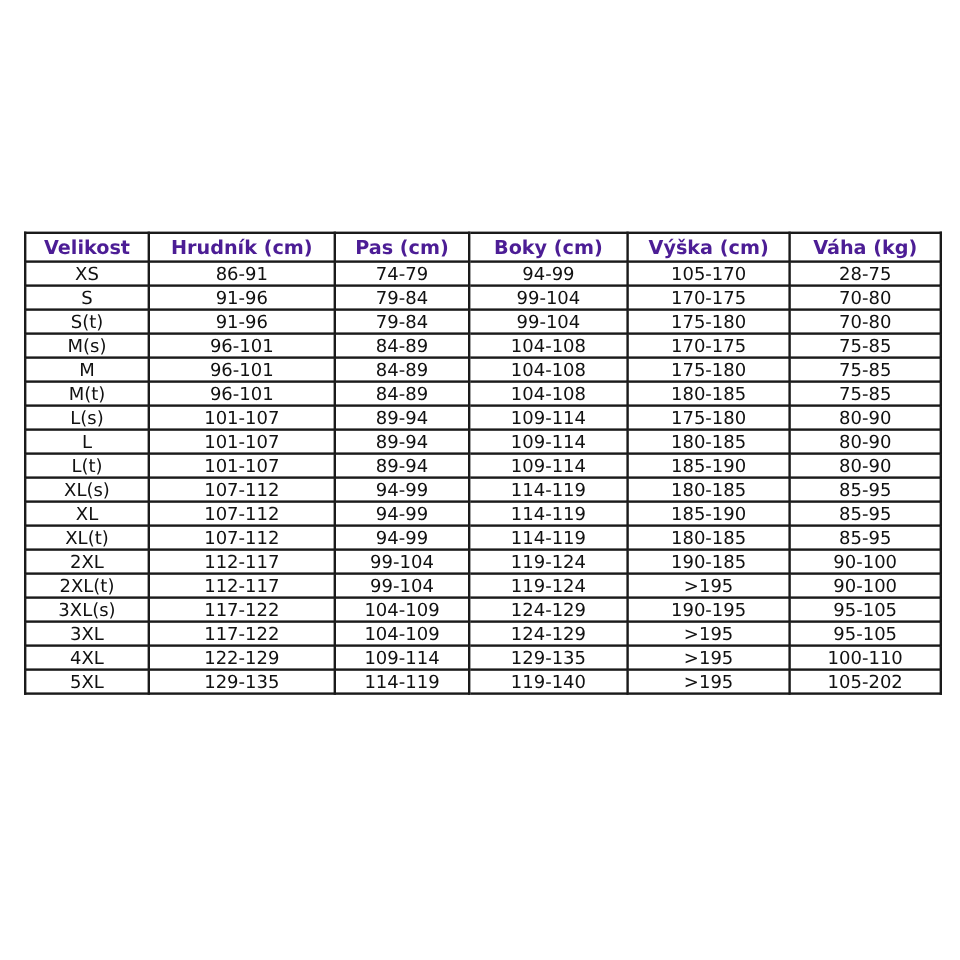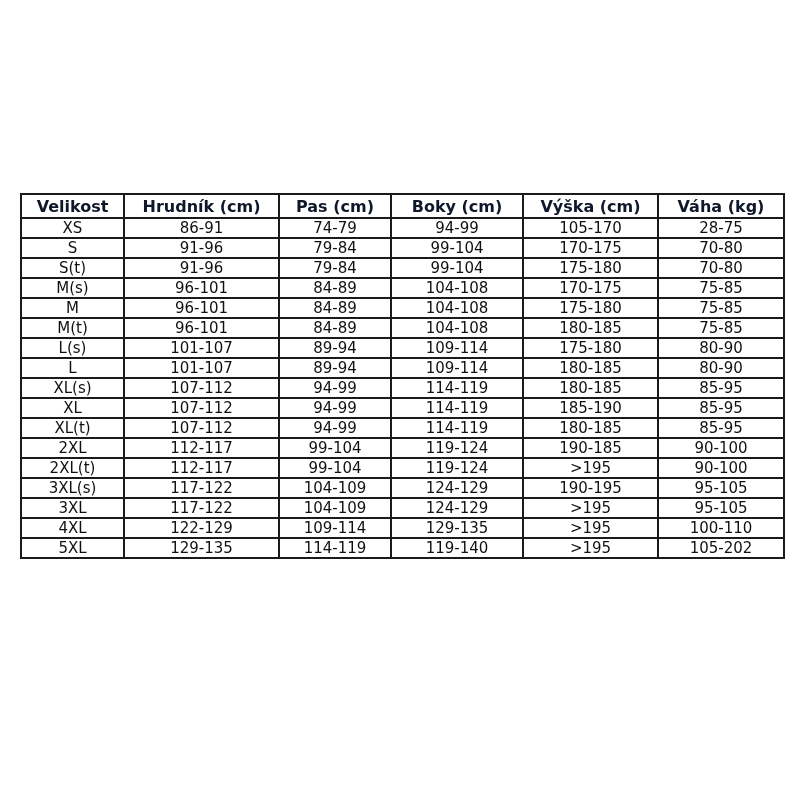--- a/index.html
+++ b/index.html
@@ -30,21 +30,21 @@
     text-align: center;
     vertical-align: middle;
     padding: 0;
     overflow: hidden;
     white-space: nowrap;
   }
   table.size-table th {
     height: 22px;
     font-size: 16px;
     font-weight: bold;
-    color: #0f172a;
+    color: #4c1d95;
   }
   table.size-table td {
     height: 18px;
     font-size: 15px;
     font-weight: normal;
     line-height: 18px;
   }
   col.c0 { width: 103px; }
   col.c1 { width: 155px; }
   col.c2 { width: 112px; }
@@ -134,20 +134,28 @@
         </tr>
         <tr>
           <td>L</td>
           <td>101-107</td>
           <td>89-94</td>
           <td>109-114</td>
           <td>180-185</td>
           <td>80-90</td>
         </tr>
         <tr>
+          <td>L(t)</td>
+          <td>101-107</td>
+          <td>89-94</td>
+          <td>109-114</td>
+          <td>185-190</td>
+          <td>80-90</td>
+        </tr>
+        <tr>
           <td>XL(s)</td>
           <td>107-112</td>
           <td>94-99</td>
           <td>114-119</td>
           <td>180-185</td>
           <td>85-95</td>
         </tr>
         <tr>
           <td>XL</td>
           <td>107-112</td>

